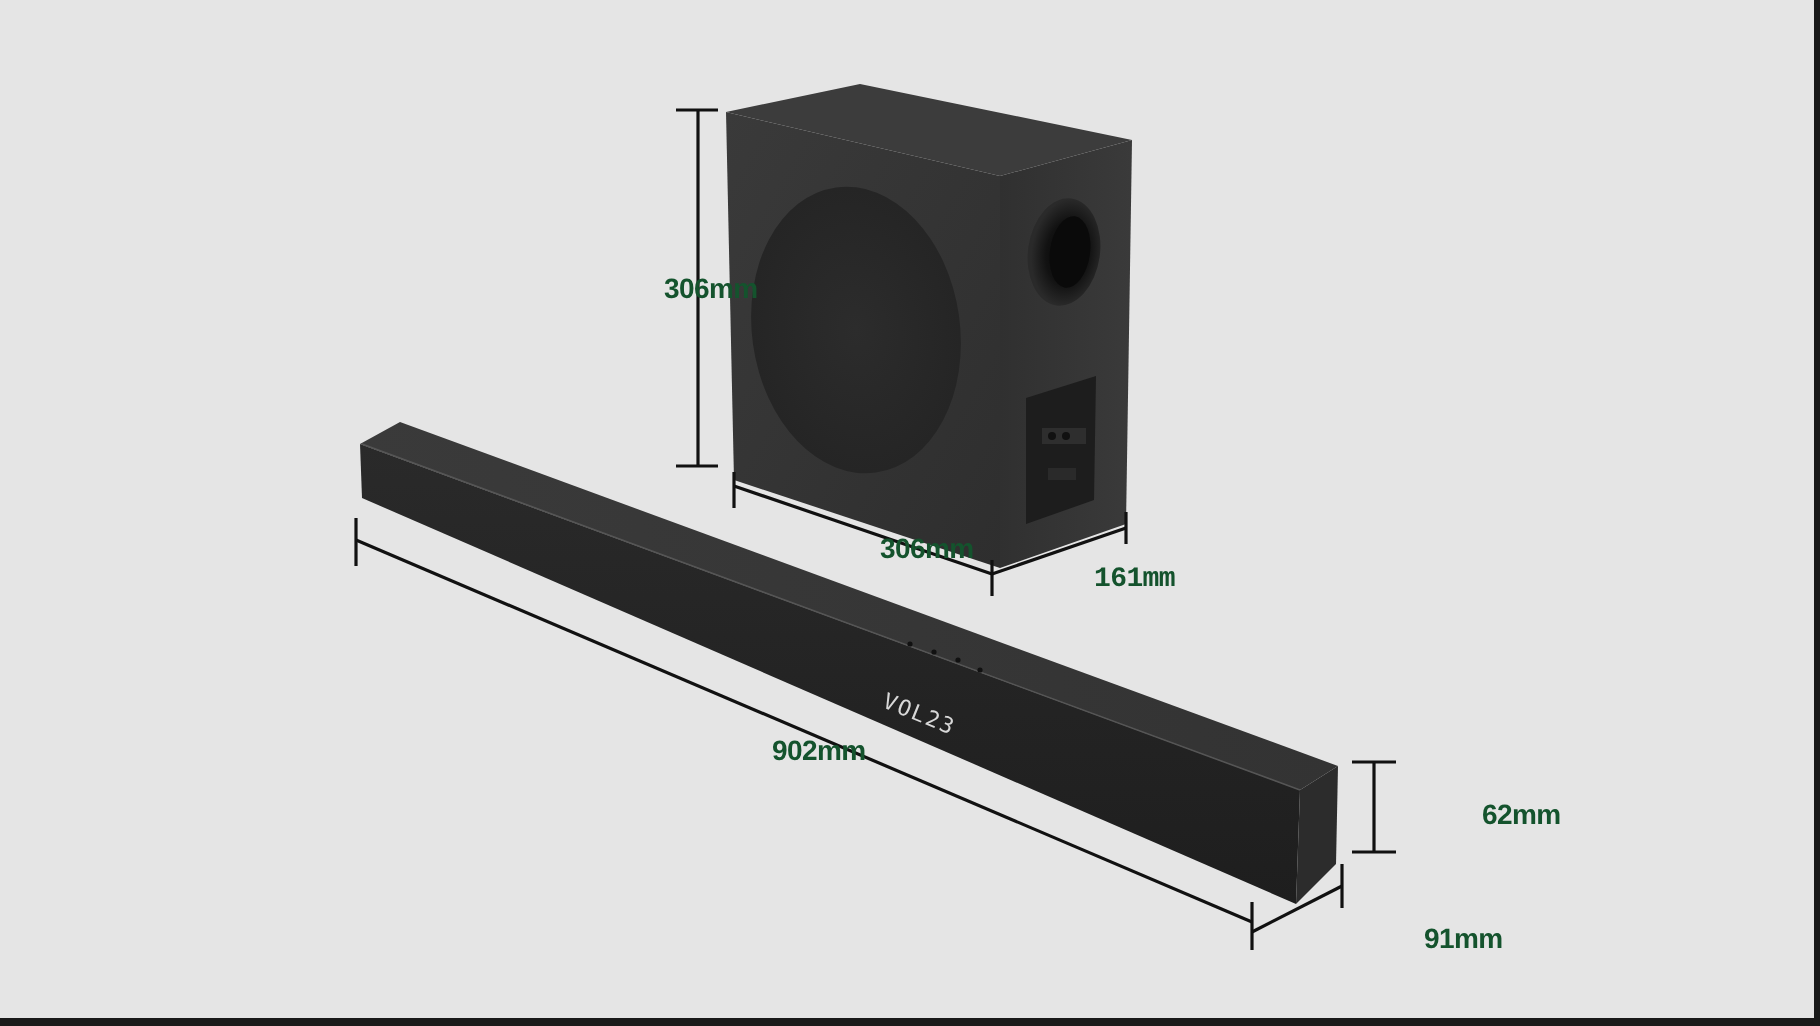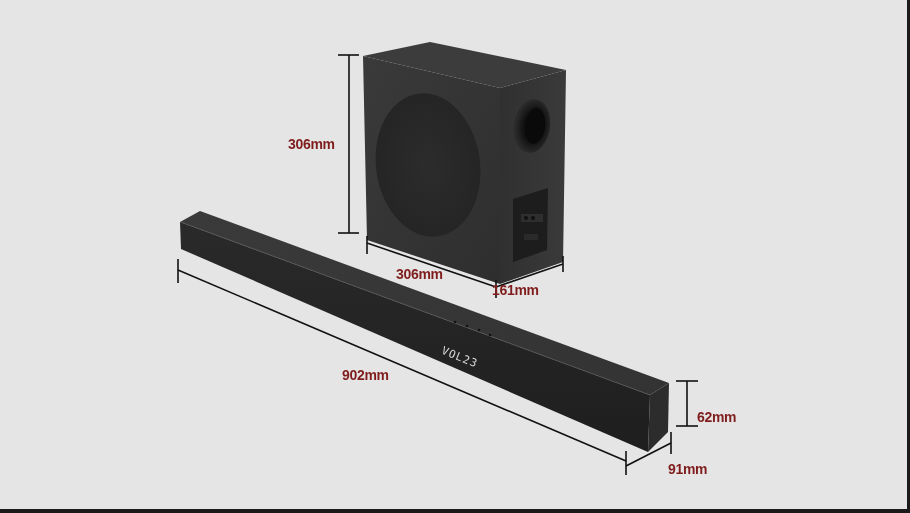--- a/index.html
+++ b/index.html
@@ -9,24 +9,25 @@
       width: 907px; height: 509px;
       background: #e5e5e5;
       font-family: "Liberation Sans", "DejaVu Sans", sans-serif;
     }
     svg { position: absolute; left: 0; top: 0; }
     .dim-label {
       position: absolute;
       font-family: "Liberation Sans", "DejaVu Sans", sans-serif;
       font-weight: bold;
       font-size: 14px;
-      color: #7f1d1d;
+      color: #14532d;
       letter-spacing: -0.3px;
       white-space: nowrap;
       line-height: 1;
+      margin-left: 44px;
     }
     .display-text {
       position: absolute;
       font-family: "DejaVu Sans Mono", "Liberation Mono", monospace;
       font-size: 11px;
       color: #d8d8d8;
       letter-spacing: 1px;
       transform: rotate(22deg);
       transform-origin: left top;
       line-height: 1;
@@ -124,17 +125,17 @@
       <line x1="687" y1="381" x2="687" y2="426"></line>
       <line x1="676" y1="381" x2="698" y2="381"></line>
       <line x1="676" y1="426" x2="698" y2="426"></line>
     </g>
   </svg>
 
   <div class="display-text" style="left:444px; top:345px;">VOL23</div>
 
   <div class="dim-label" style="left:288px; top:137px;">306mm</div>
   <div class="dim-label" style="left:396px; top:267px;">306mm</div>
-  <div class="dim-label" style="left:492px; top:283px;">161mm</div>
+  <div class="dim-label" style="left:503px; top:283px;font-family:Liberation Mono, monospace;">161mm</div>
   <div class="dim-label" style="left:342px; top:368px;">902mm</div>
-  <div class="dim-label" style="left:697px; top:410px;text-align:center;">62mm</div>
+  <div class="dim-label" style="left:697px; top:400px;text-align:center;">62mm</div>
   <div class="dim-label" style="left:668px; top:462px;">91mm</div>
 </div>
 
 </body></html>

